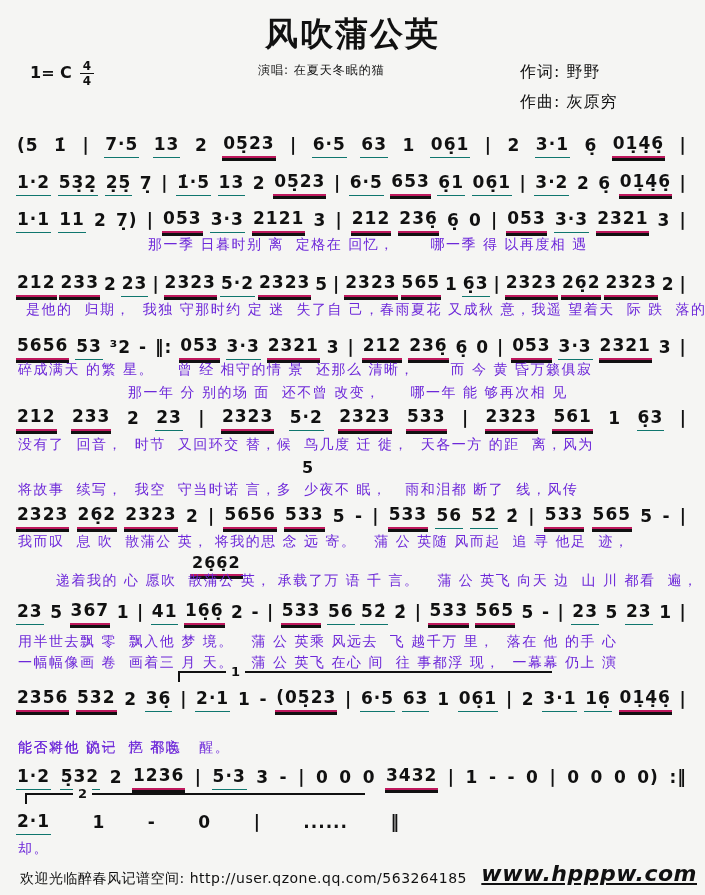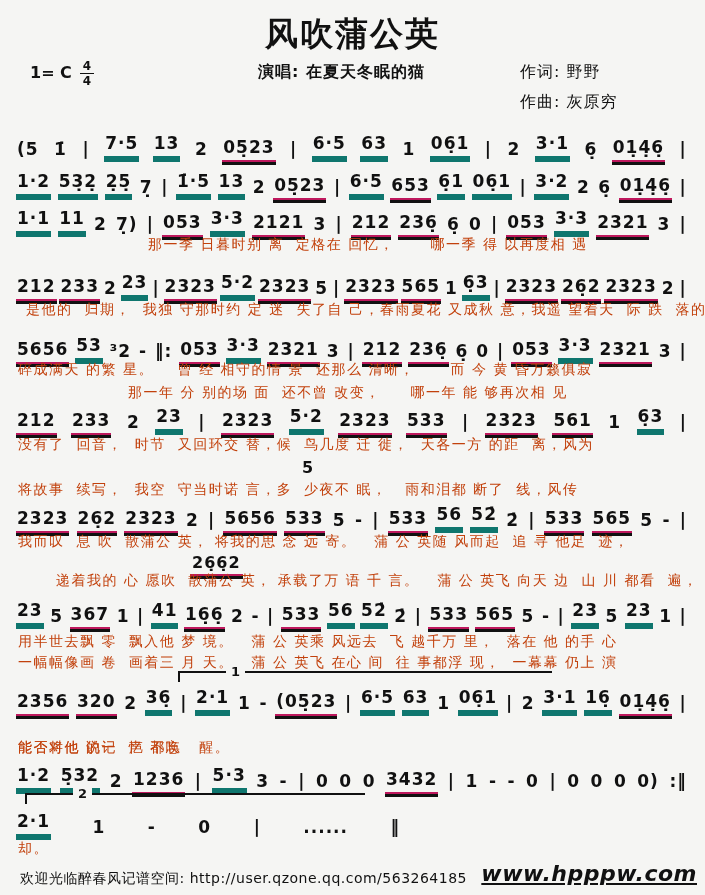--- a/index.html
+++ b/index.html
@@ -5,30 +5,30 @@
   html,body{margin:0;padding:0;background:#e8e8e6;}
   .page{position:relative;width:705px;height:895px;background:#f5f5f3;color:#111;
         font-family:"DejaVu Sans",sans-serif;overflow:hidden;margin:0 auto;}
   .title{position:absolute;top:12px;left:0;width:100%;text-align:center;
          font-size:33px;font-weight:bold;letter-spacing:2px;}
   .keysig{position:absolute;top:60px;left:30px;font-size:16px;font-weight:bold;}
   .frac{display:inline-block;vertical-align:middle;text-align:center;font-size:12px;
         font-weight:bold;line-height:1;margin-left:8px;}
   .frac .top{display:block;border-bottom:1.5px solid #111;padding:0 3px 1px;}
   .frac .bot{display:block;padding-top:1px;}
-  .singer{position:absolute;top:62px;left:258px;font-size:16px;letter-spacing:1px;font-weight:bold;}
+  .singer{position:absolute;top:62px;left:258px;font-size:12px;letter-spacing:1px;}
   .credits{position:absolute;top:62px;left:520px;font-size:16px;letter-spacing:1px;}
   .credits div{margin-bottom:9px;white-space:nowrap;}
   .notes-row{position:absolute;display:flex;justify-content:space-between;
              align-items:flex-end;font-weight:bold;font-size:17px;line-height:1.15;}
   .tok{white-space:pre;padding:0 1px 2px;letter-spacing:1px;}
-  .u1{border-bottom:6px solid #0f766e;}
+  .u1{border-bottom:1px solid #0f766e;}
   .u2{border-bottom:2px solid #be185d;box-shadow:0 3px 0 #111;}
   .lyric-row{position:absolute;font-size:14px;letter-spacing:1.5px;white-space:pre;
-             color:#c2410c;}
+             color:#6d28d9;}
   .ann{position:absolute;font-weight:bold;font-size:16px;}
   .ann .tok{padding:0 2px 2px;}
   .volta{position:absolute;height:9px;border-top:2px solid #111;border-left:2px solid #111;}
   .volta .vl{position:absolute;top:-9px;left:46px;background:#f5f5f3;padding:0 5px;
              font-size:13px;font-weight:bold;line-height:1.3;}
   .footer-left{position:absolute;top:870px;left:20px;font-size:14px;letter-spacing:0.5px;}
   .footer-right{position:absolute;top:861px;right:8px;font-size:22px;font-weight:bold;
                 font-style:italic;letter-spacing:0.5px;text-decoration:underline;}
 </style>
 </head>
@@ -233,21 +233,21 @@
         <span class="tok">1</span>
         <span class="tok">|</span>
       </div>
       <div class="lyric-row" style="top: 633px; left: 18px;">用半世去飘 零  飘入他 梦 境。   蒲 公 英乘 风远去  飞 越千万 里，  落在 他 的手 心</div>
       <div class="lyric-row" style="top: 654px; left: 18px;">一幅幅像画 卷  画着三 月 天。   蒲 公 英飞 在心 间  往 事都浮 现，  一幕幕 仍上 演</div>
       <div class="volta" style="top: 671px; left: 178px; width: 372px;">
         <span class="vl">1</span>
       </div>
       <div class="notes-row" style="top: 688px; left: 16px; width: 672px;">
         <span class="tok u2">2356</span>
-        <span class="tok u2">320</span>
+        <span class="tok u2">532</span>
         <span class="tok">2</span>
         <span class="tok u1">36̣</span>
         <span class="tok">|</span>
         <span class="tok u1">2·1</span>
         <span class="tok">1</span>
         <span class="tok">-</span>
         <span class="tok u2">(05̣23</span>
         <span class="tok">|</span>
         <span class="tok u1">6·5</span>
         <span class="tok u1">63</span>

